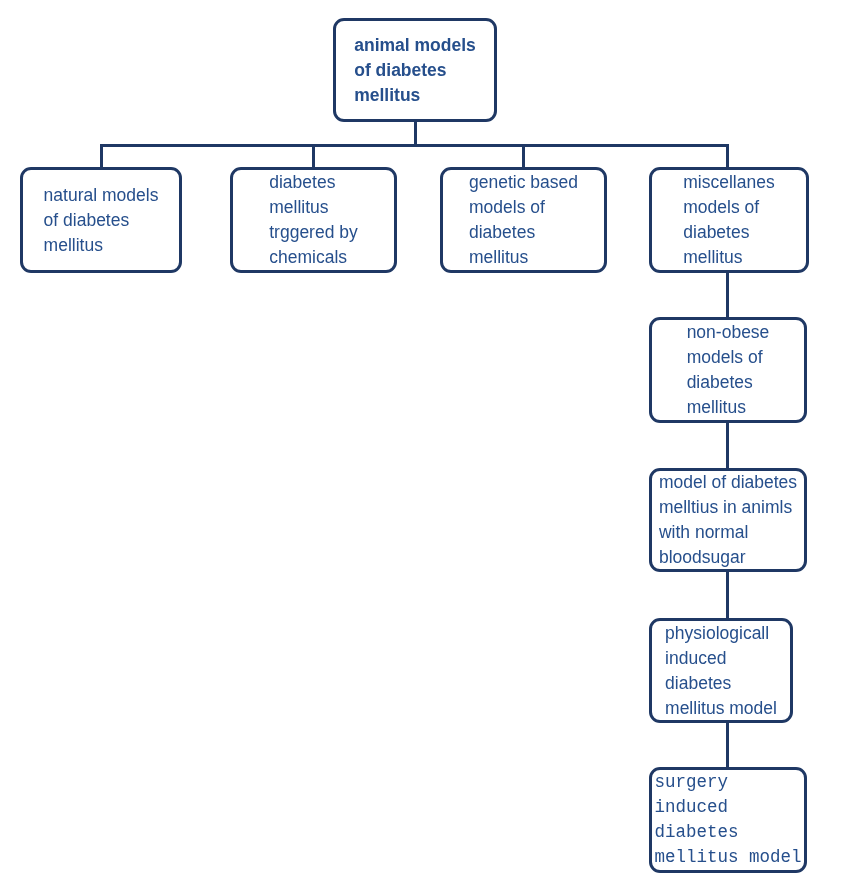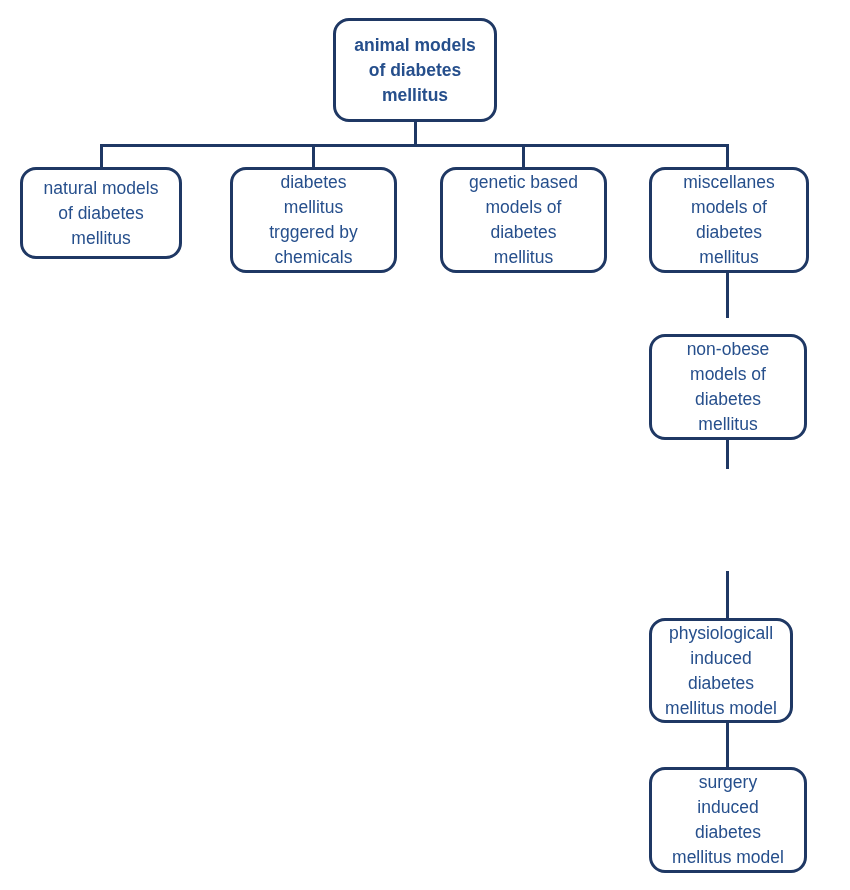--- a/index.html
+++ b/index.html
@@ -17,48 +17,47 @@
     position: relative;
     width: 850px;
     height: 890px;
     background: var(--bg);
     overflow: hidden;
   }
   .node {
     position: absolute;
     box-sizing: border-box;
     border: 3px solid var(--line);
-    border-radius: 16px;
+    border-radius: 11px;
     background: var(--bg);
     color: var(--text);
     font-size: 17.5px;
     line-height: 25px;
-    text-align: center;
     white-space: pre-line;
     display: flex;
     align-items: center;
     justify-content: center;
     padding: 8px 2px;
   }
   .node.bold { font-weight: bold; }
   .line {
     position: absolute;
     background: var(--line);
   }
 
   
   #n-root      { left: 333px; top: 18px;  width: 164px; height: 104px; }
-  #n-natural   { left: 20px;  top: 167px; width: 162px; height: 92px; }
+  #n-natural   { left: 20px;  top: 167px; width: 162px; height: 106px; }
   #n-chemical  { left: 230px; top: 167px; width: 167px; height: 106px; }
   #n-genetic   { left: 440px; top: 167px; width: 167px; height: 106px; }
   #n-misc      { left: 649px; top: 167px; width: 160px; height: 106px; }
-  #n-nonobese  { left: 649px; top: 317px; width: 158px; height: 106px; margin-top: 17px; }
+  #n-nonobese  { left: 649px; top: 317px; width: 158px; height: 106px; }
   #n-bloodsugar{ left: 649px; top: 468px; width: 158px; height: 104px; }
   #n-physio    { left: 649px; top: 618px; width: 144px; height: 105px; }
-  #n-surgery   { left: 649px; top: 767px; width: 158px; height: 106px; }
+  #n-surgery   { left: 649px; top: 767px; width: 158px; height: 106px; font-family: Liberation Mono, monospace; }
 
   #l-root-down { left: 414px; top: 121px; width: 3px;   height: 26px; }
   #l-main-h    { left: 100px; top: 144px; width: 629px; height: 3px;  }
   #l-stub-1    { left: 100px; top: 144px; width: 3px;   height: 24px; }
   #l-stub-2    { left: 312px; top: 144px; width: 3px;   height: 24px; }
   #l-stub-3    { left: 522px; top: 144px; width: 3px;   height: 24px; }
   #l-stub-4    { left: 726px; top: 144px; width: 3px;   height: 24px; }
   #l-chain-1   { left: 726px; top: 272px; width: 3px;   height: 46px; }
   #l-chain-2   { left: 726px; top: 422px; width: 3px;   height: 47px; }
   #l-chain-3   { left: 726px; top: 571px; width: 3px;   height: 48px; }
@@ -101,20 +100,24 @@
   <div class="node" id="n-misc">miscellanes
 models of
 diabetes
 mellitus</div>
 
   <div class="node" id="n-nonobese">non-obese
 models of
 diabetes
 mellitus</div>
 
+  <div class="node" id="n-bloodsugar">model of diabetes
+melltius in animls
+with normal
+bloodsugar</div>
 
   <div class="node" id="n-physio">physiologicall
 induced
 diabetes
 mellitus model</div>
 
   <div class="node" id="n-surgery">surgery
 induced
 diabetes
 mellitus model</div>

